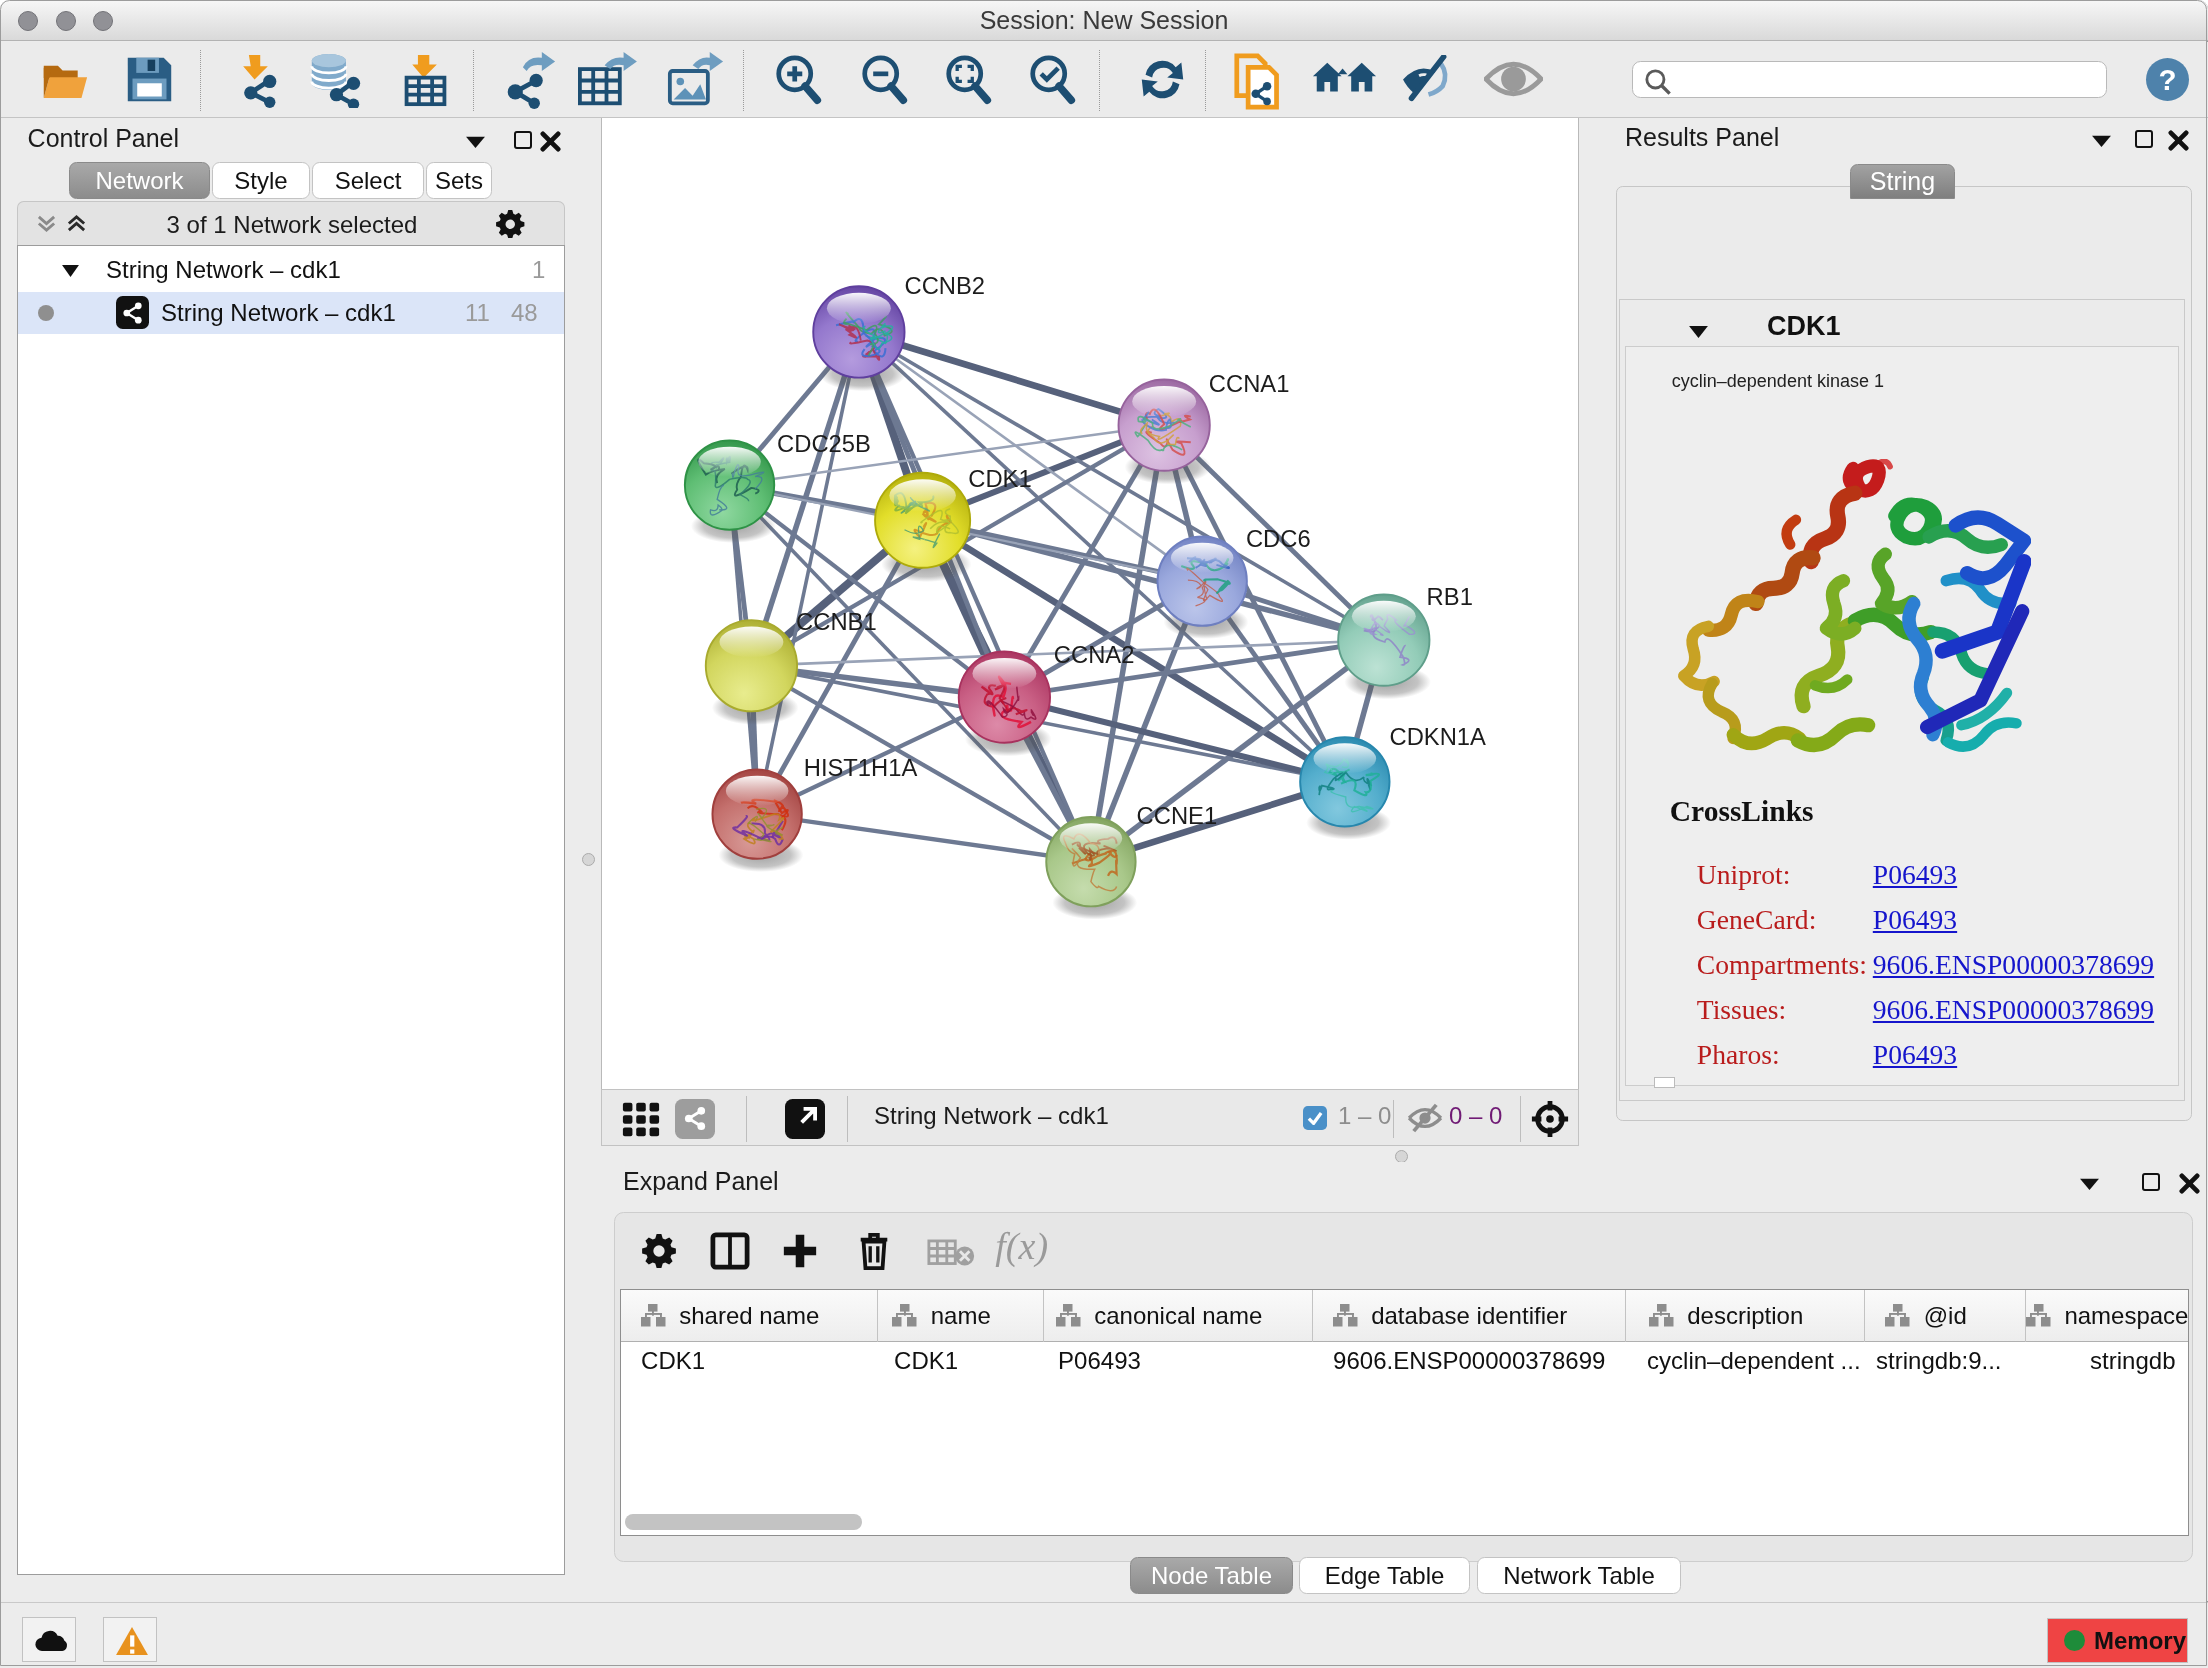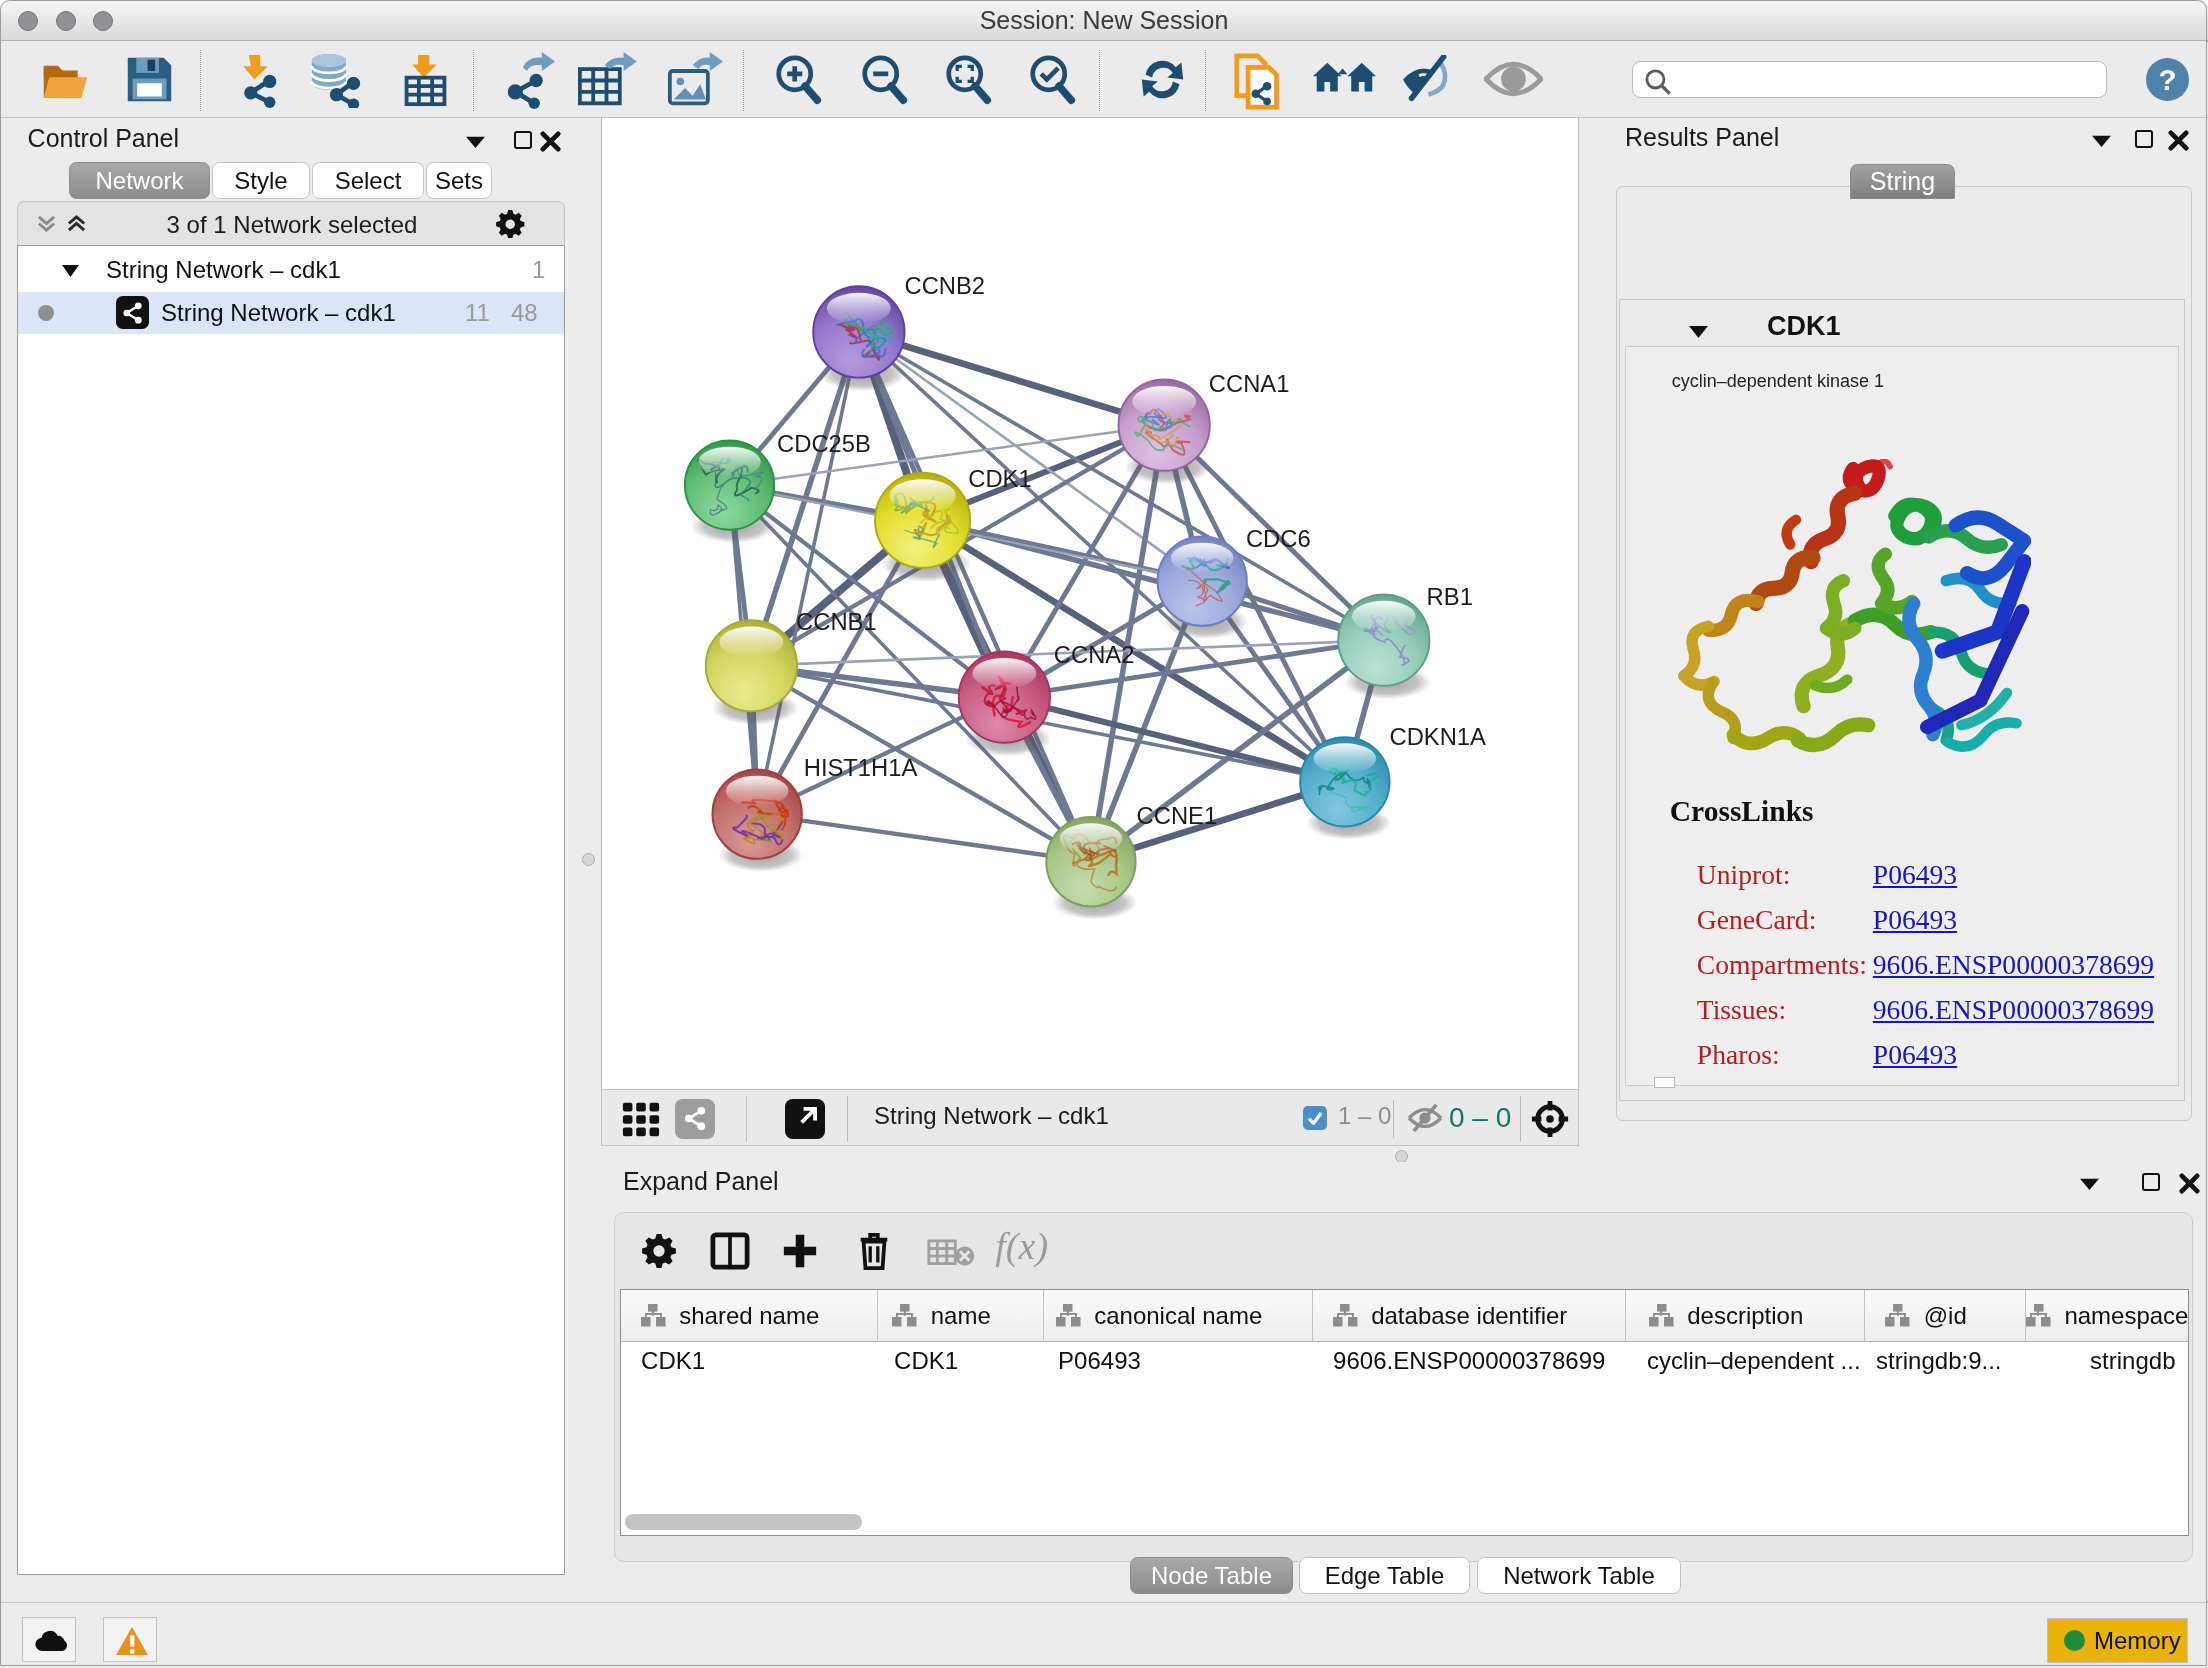--- a/index.html
+++ b/index.html
@@ -530,21 +530,21 @@
         </svg>
   </div>
   <div class="abs" style="left:736px;top:12.4px;font-size:24px;color:#8d8d8d;">1 – 0</div>
   <div class="abs" style="left:791px;top:9.5px;height:38px;border-left:1px solid #bdbdbd;"></div>
   <svg class="abs" style="left:805px;top:13.3px" width="36" height="30" viewBox="0 0 38 32">
     <path d="M2 16 Q19 -2 36 16" fill="none" stroke="#8d8d8d" stroke-width="3.5"></path>
     <path d="M2 16 Q19 34 36 16" fill="none" stroke="#8d8d8d" stroke-width="3.5"></path>
     <circle cx="19" cy="16" r="6" fill="#8d8d8d"></circle>
     <path d="M31 2 L7 30" stroke="#8d8d8d" stroke-width="4"></path>
   </svg>
-  <div class="abs" style="left:847px;top:12.4px;font-size:28px;color:#0f766e;">0 – 0</div>
+  <div class="abs" style="left:847px;top:12.4px;font-size:24px;color:#701a75;">0 – 0</div>
   <div class="abs" style="left:918px;top:5.7px;height:46px;border-left:1px solid #bdbdbd;"></div>
   <svg class="abs" style="left:928px;top:8.6px" width="40" height="40" viewBox="0 0 42 42">
     <circle cx="21" cy="21" r="13" fill="none" stroke="#111" stroke-width="5"></circle>
     <path d="M21 2 v10 M21 30 v10 M2 21 h10 M30 21 h10" stroke="#111" stroke-width="5"></path>
     <circle cx="21" cy="21" r="4" fill="#111"></circle>
   </svg>
 </div>
 
 <div class="abs" style="left:1580px;top:118px;width:629px;height:1044px;background:#ececec;">
   <div class="abs panel-title" style="left:45px;top:4.8px;">Results Panel</div>
@@ -684,20 +684,20 @@
       <path d="M10 22 a7 7 0 0 1 -1 -14 a9 9 0 0 1 17 -2 a6.5 6.5 0 0 1 7 5 a6 6 0 0 1 -2 11 z" fill="#111"></path>
     </svg>
   </div>
   <div class="abs" style="left:103px;top:14.3px;width:54px;height:45px;background:#f2f2f2;border:1px solid #c2c2c2;">
     <svg style="position:absolute;left:10.5px;top:7.6px" width="34" height="30" viewBox="0 0 36 32">
       <path d="M18 1 L35 31 H1 z" fill="#e8921e"></path>
       <rect x="16" y="10" width="4.5" height="12" fill="#fff"></rect>
       <rect x="16" y="25" width="4.5" height="4.5" fill="#fff"></rect>
     </svg>
   </div>
-  <div class="abs" style="left:2047px;top:15px;width:141px;height:45px;background:#eab308;border:1.9px solid #c2c2c2;">
+  <div class="abs" style="left:2047px;top:15px;width:141px;height:45px;background:#ef4444;border:1.9px solid #c2c2c2;font-weight:bold;">
     <div style="position:absolute;left:16px;top:11.4px;width:21px;height:21px;border-radius:50%;background:#1e8c3a;"></div>
     <div style="position:absolute;left:46px;top:7.6px;font-size:24px;color:#111;">Memory</div>
   </div>
 </div>
 <div style="position:absolute;left:0;top:0;width:2207px;height:1666px;border:1px solid #9c9c9c;border-radius:9.5px 9.5px 0 0;pointer-events:none;z-index:99;"></div>
 </div>
 
 
 </body></html>

